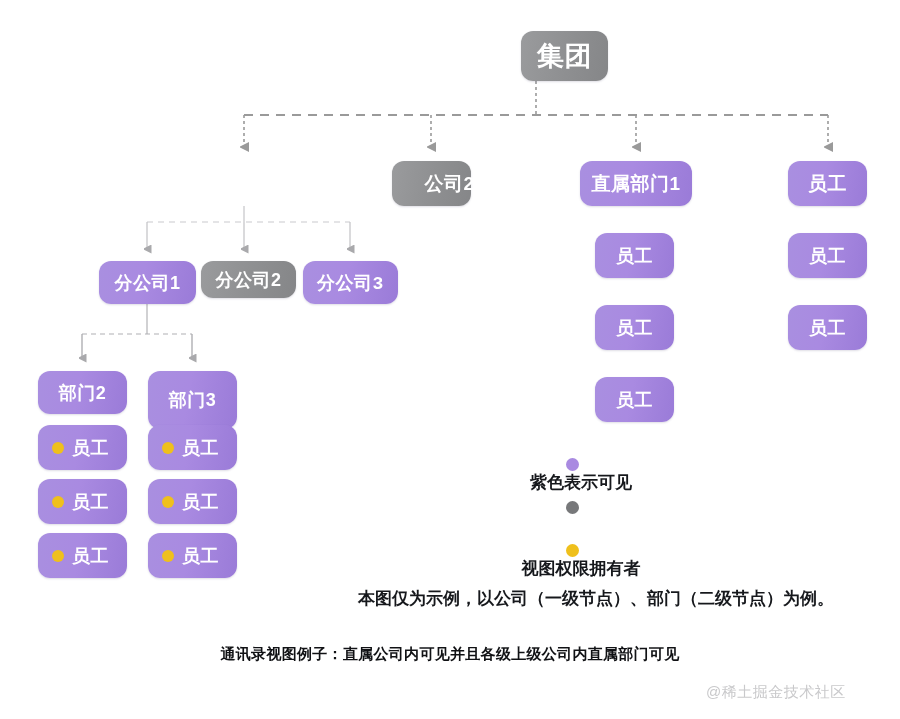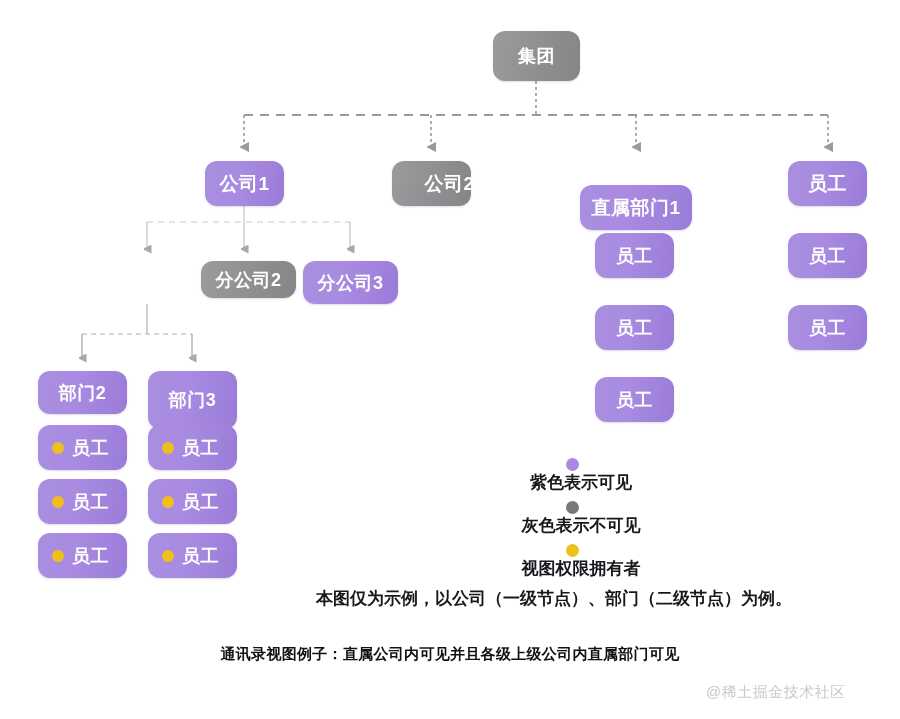--- a/index.html
+++ b/index.html
@@ -59,21 +59,21 @@
     background: #efc01c;
     left: 14px;
     top: 50%;
     margin-top: -6px;
   }
   .node.has-dot .label {
     margin-left: 16px;
   }
 
   
-  .t-root   { font-size: 18px; }
+  .t-root   { font-size: 27px; margin-left: 28px; }
   .t-l1     { font-size: 19px; }
   .t-l2     { font-size: 18px; }
   .t-dept   { font-size: 18px; text-align: center; }
   .t-emp    { font-size: 18px; }
 
   
   #legend {
     position: absolute;
     left: 286px;
     top: 458px;
@@ -98,20 +98,21 @@
     font-weight: 700;
     color: #16181c;
   }
   #legend-note {
     margin-left: 30px;
     margin-top: 2px;
     font-size: 17px;
     font-weight: 700;
     color: #16181c;
     white-space: nowrap;
+    text-align: center;
   }
 
   #caption {
     position: absolute;
     left: 0;
     top: 645px;
     width: 900px;
     text-align: center;
     font-size: 15px;
     font-weight: 700;
@@ -190,42 +191,42 @@
     </g>
     <g>
       <path d="M192,334 L192,358" stroke="#a9a9ad" stroke-width="1.3" fill="none" marker-end="url(#arrowLight)"></path>
     </g>
   </svg>
 
   <div class="node hidden t-root" style="left:493px; top:31px; width:87px; height:50px;">
     <span class="label">集团</span>
   </div>
 
-  <div class="node visible t-l1" style="left:205px; top:161px; width:79px; height:45px;">
-    <span class="label">公司1</span>
-  </div>
 
   <div class="node hidden t-l1" style="left:392px; top:161px; width:79px; height:45px;padding-left:36px;">
     <span class="label">公司2</span>
   </div>
 
-  <div class="node visible t-l1" style="left:580px; top:161px; width:112px; height:45px;margin-top:24px;">
+  <div class="node visible t-l1" style="left:580px; top:161px; width:112px; height:45px;">
     <span class="label">直属部门1</span>
   </div>
 
   <div class="node visible t-l1" style="left:788px; top:161px; width:79px; height:45px;">
     <span class="label">员工</span>
   </div>
 
+  <div class="node visible t-l2" style="left:99px; top:261px; width:97px; height:43px;">
+    <span class="label">分公司1</span>
+  </div>
 
   <div class="node hidden t-l2" style="left:201px; top:261px; width:95px; height:37px;">
     <span class="label">分公司2</span>
   </div>
 
-  <div class="node visible t-l2" style="left:303px; top:261px; width:95px; height:43px;">
+  <div class="node visible t-l2" style="left:303px; top:261px; width:95px; height:43px;font-family:Liberation Mono, monospace;">
     <span class="label">分公司3</span>
   </div>
 
   <div class="node visible t-dept" style="left:38px; top:371px; width:89px; height:43px;">
     <span class="label">部门2</span>
   </div>
 
   <div class="node visible t-dept" style="left:148px; top:371px; width:89px; height:58px;">
     <span class="label">部门3</span>
   </div>
@@ -273,21 +274,20 @@
     <span class="label">员工</span>
   </div>
 
   <div id="legend">
     <div class="legend-row">
       <span class="legend-bullet" style="background:#a98ae1;"></span>
       <span class="legend-text">紫色表示可见</span>
     </div>
     <div class="legend-row">
       <span class="legend-bullet" style="background:#77787a;"></span>
-      <span class="legend-text">灰色表示不可见</span>
     </div>
     <div class="legend-row">
       <span class="legend-bullet" style="background:#efc01c;"></span>
       <span class="legend-text">视图权限拥有者</span>
     </div>
     <div id="legend-note">本图仅为示例，以公司（一级节点）、部门（二级节点）为例。</div>
   </div>
 
   <div id="caption">通讯录视图例子：直属公司内可见并且各级上级公司内直属部门可见</div>
 

